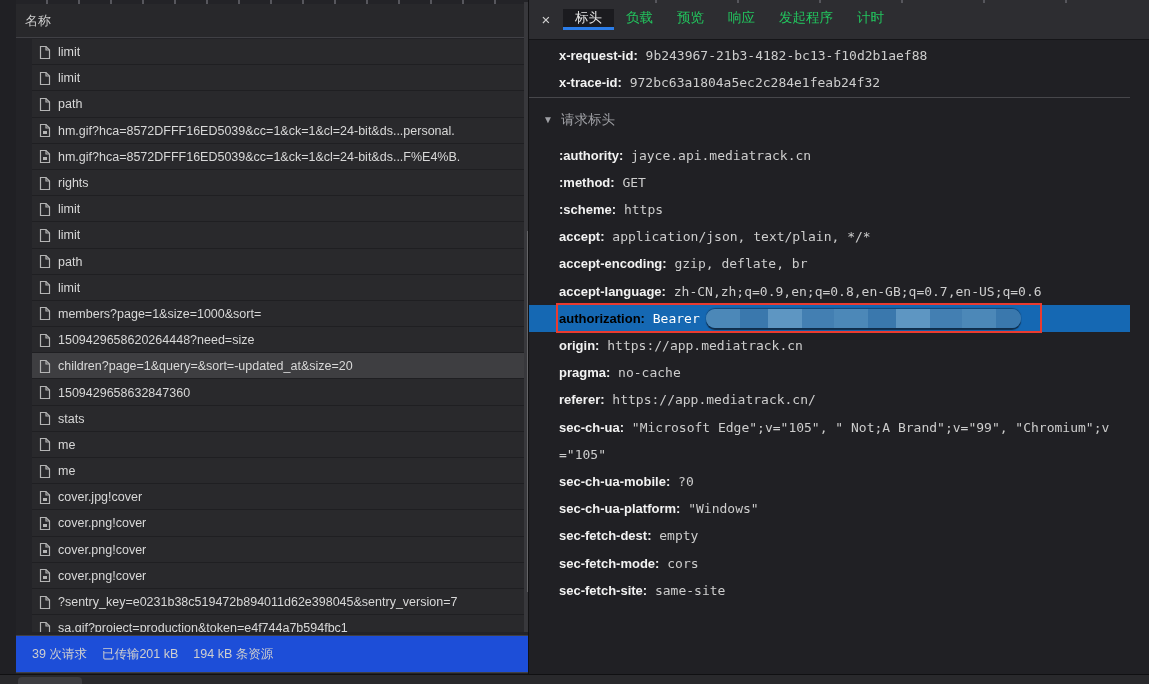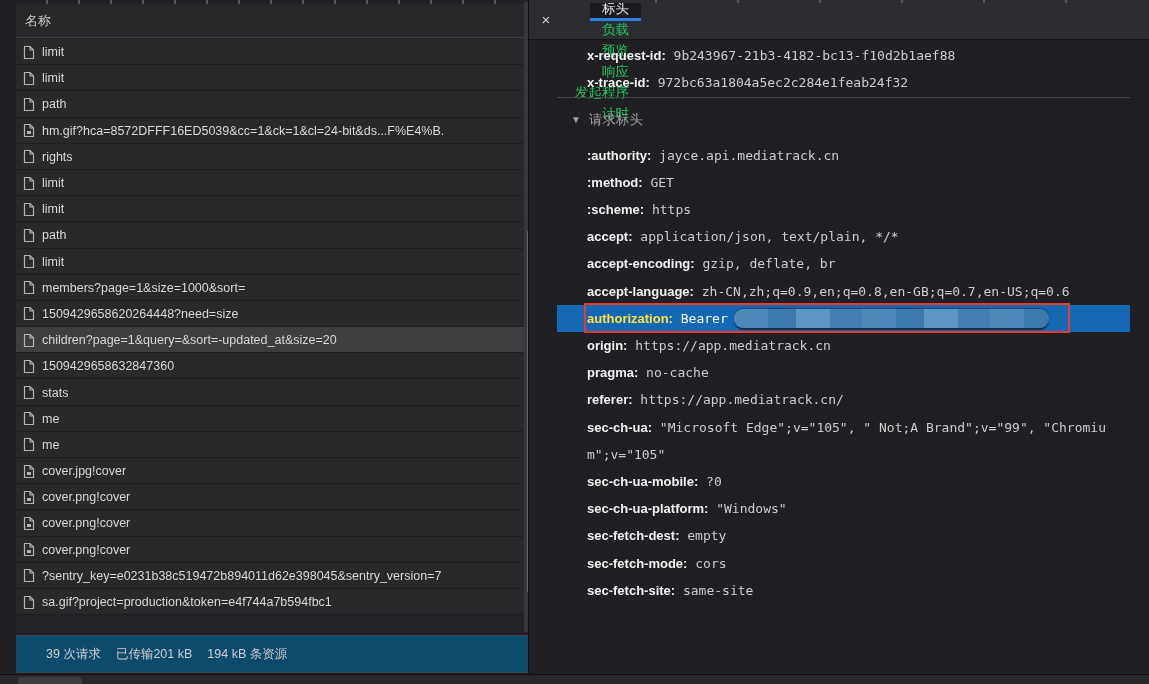--- a/index.html
+++ b/index.html
@@ -12,27 +12,27 @@
   
   .left-panel { position:absolute; left:16px; top:0; width:528px; height:674px; background:#232327; }
   .ruler-ticks-left { position:absolute; left:0; top:0; width:508px; height:4px;
     background:repeating-linear-gradient(90deg,#232327 0 30px,#56565c 30px 32px); }
   .list-header { position:absolute; left:0; top:4px; width:508px; height:34px;
     display:flex; align-items:center; padding-left:9px;
     color:#cccccc; font-size:13px; background:#28282b; border-bottom:1px solid #404045; }
   .request-list { position:absolute; left:0; top:39px; width:508px; height:593px; overflow:hidden; }
   .req-row { display:flex; align-items:center; height:26.2px; padding-left:7px;
     background:#29292c; box-shadow:inset 0 -1px 0 #1f1f22;
-    color:#d8d8d8; font-size:12.5px; white-space:nowrap; overflow:hidden; }
+    color:#d8d8d8; font-size:12.5px; white-space:nowrap; overflow:hidden;margin-left:16px; }
   .req-row.selected { background:#3e3e41;text-align:right; }
   .req-row .ficon { flex:0 0 auto; margin-right:7px; display:flex; }
   .req-row .rname { overflow:hidden; text-overflow:clip; }
   .status-bar { position:absolute; left:0; top:635px; width:528px; height:38px;
-    background:#0c4a6e; border-top:1px solid #404044; border-bottom:1px solid #404044;
-    display:flex; align-items:center; padding-left:30px;
+    background:#1d4ed8; border-top:1px solid #404044; border-bottom:1px solid #404044;
+    display:flex; align-items:center; padding-left:16px;
     color:#cfcfcf; font-size:12.5px; }
   .status-bar span { margin-right:15px; }
   
   .sb { position:absolute; background:#38383c; }
   .sb-left  { left:508px; top:2px;  width:20px; height:630px; }
   .sb-thumb { position:absolute; left:3px; right:3px; background:#646467; }
   .sb-left  .sb-thumb { top:229px; height:361px; }
   .arr { position:absolute; left:50%; transform:translateX(-50%); width:0; height:0;
     border-left:5px solid transparent; border-right:5px solid transparent; }
   .arr-up   { top:7px;    border-bottom:6px solid #d6d6d6; }
@@ -43,30 +43,30 @@
   .tab-bar { position:relative; height:40px; background:#2d2d31; display:flex; align-items:stretch;
     border-bottom:1px solid #151518; }
   .ruler-ticks-right { position:absolute; left:46px; top:0; right:20px; height:3px;
     background:repeating-linear-gradient(90deg,#2d2d31 0 80px,#56565c 80px 82px); }
   .tab-close { width:34px; display:flex; align-items:center; justify-content:center;
     color:#d2d2d2; font-size:15px; }
   .tab { display:flex; align-items:center; padding:0 12px; color:#22c55e; font-size:13.5px;
     border-bottom:3px solid transparent; }
   .tab.active { background:#1b1b1f; color:#e8e8e8; border-bottom-color:var(--accent,#2b7de9); }
   .details { position:absolute; left:0; top:40px; width:601px; height:634px;
-    overflow:hidden; padding-top:2px;padding-left:28px; }
+    overflow:hidden; padding-top:2px; }
   .hline { padding:0 14px 0 30px; line-height:27.2px; font-size:13px;
     font-family:"DejaVu Sans Mono", monospace; color:#cdcdcd; word-break:break-all; }
   .hkey { font-family:"Liberation Sans", sans-serif; font-weight:bold; color:#f2f2f2; }
   .sect-divider { border-top:1px solid #47474b; margin-top:1px; }
   .sect-title { display:flex; align-items:center; margin-top:8px; margin-bottom:8px;
     padding-left:14px; color:#9fa0a5; font-size:13.5px; line-height:27.2px; }
   .sect-title .tri { font-size:10px; margin-right:8px; color:#9fa0a5; }
   .hline.hl { position:relative; background:var(--hl,#1568b3); color:#ffffff; }
-  .hline.hl .hkey { color:#fde047; }
+  .hline.hl .hkey { color:#000000; }
   .blur-token { display:inline-block; width:315px; height:19px; border-radius:9px;
     vertical-align:-5px; margin-left:6px;
     background:repeating-linear-gradient(90deg,#4c88b8 0 34px,#3a78ad 34px 62px,#5e96c2 62px 96px,#437fb2 96px 128px);
     box-shadow:0 2px 1px rgba(15,30,48,.8), 0 -1px 1px rgba(15,30,48,.5); }
   .annotation-box { position:absolute; left:27px; top:-2px; width:486px; height:30px;
     border:2px solid var(--red,#ea3b30); pointer-events:none; z-index:2; }
   
   .bottom-strip { position:absolute; left:0; top:674px; width:1149px; height:10px;
     background:#29292c; border-top:1px solid #101012; }
   .drawer-button { position:absolute; left:18px; top:2px; width:64px; height:8px;
@@ -111,20 +111,30 @@
           <span class="rname">path</span>
         </div>
         <div class="req-row">
           <span class="ficon">
             <svg width="12" height="15" viewBox="0 0 12 15">
               <path d="M1.5 1.5 h5.5 l3.5 3.5 v8.5 h-9 z" fill="none" stroke="#b4b4b4" stroke-width="1.2"></path>
               <path d="M7 1.5 v3.5 h3.5" fill="none" stroke="#b4b4b4" stroke-width="1.2"></path>
               <rect x="4" y="8" width="4" height="3" fill="#b4b4b4"></rect>
             </svg>
           </span>
+          <span class="rname">hm.gif?hca=8572DFFF16ED5039&amp;cc=1&amp;ck=1&amp;cl=24-bit&amp;ds...personal.</span>
+        </div>
+        <div class="req-row">
+          <span class="ficon">
+            <svg width="12" height="15" viewBox="0 0 12 15">
+              <path d="M1.5 1.5 h5.5 l3.5 3.5 v8.5 h-9 z" fill="none" stroke="#b4b4b4" stroke-width="1.2"></path>
+              <path d="M7 1.5 v3.5 h3.5" fill="none" stroke="#b4b4b4" stroke-width="1.2"></path>
+              <rect x="4" y="8" width="4" height="3" fill="#b4b4b4"></rect>
+            </svg>
+          </span>
           <span class="rname">hm.gif?hca=8572DFFF16ED5039&amp;cc=1&amp;ck=1&amp;cl=24-bit&amp;ds...F%E4%B.</span>
         </div>
         <div class="req-row">
           <span class="ficon">
             <svg width="12" height="15" viewBox="0 0 12 15">
               <path d="M1.5 1.5 h5.5 l3.5 3.5 v8.5 h-9 z" fill="none" stroke="#b4b4b4" stroke-width="1.2"></path>
               <path d="M7 1.5 v3.5 h3.5" fill="none" stroke="#b4b4b4" stroke-width="1.2"></path>
             </svg>
           </span>
           <span class="rname">rights</span>
@@ -296,21 +306,21 @@
       <div class="arr arr-up"></div>
       <div class="sb-thumb"></div>
       <div class="arr arr-down"></div>
     </div>
   </div>
 
   <div class="right-panel">
     <div class="tab-bar">
       <div class="ruler-ticks-right"></div>
       <div class="tab-close">×</div>
-      <div id="tabs" style="display:flex; align-items:flex-end;flex-direction:column;">
+      <div id="tabs" style="display:flex; align-items:center;">
           <div class="tab active">标头</div>
           <div class="tab">负载</div>
           <div class="tab">预览</div>
           <div class="tab">响应</div>
           <div class="tab">发起程序</div>
           <div class="tab">计时</div>
         </div>
     </div>
     <div class="details">
       <div id="general-list">

